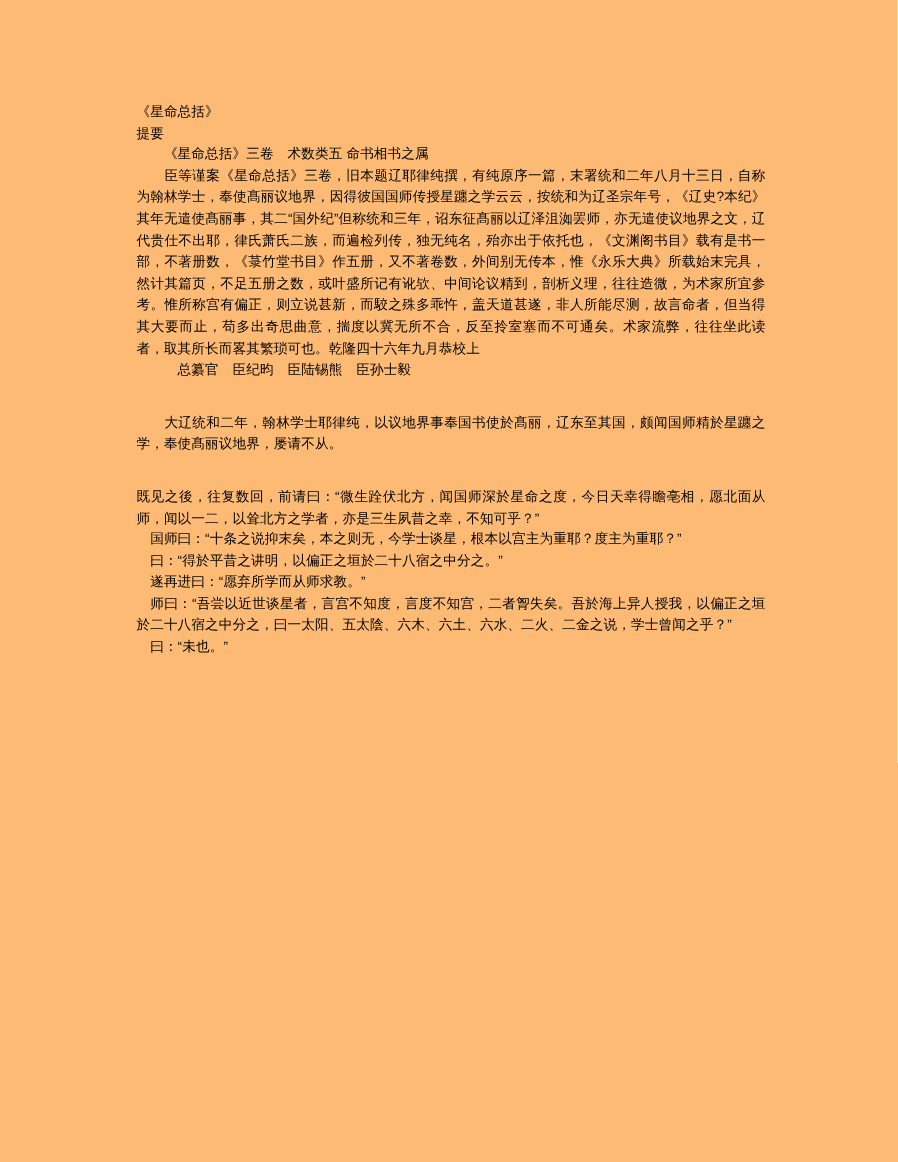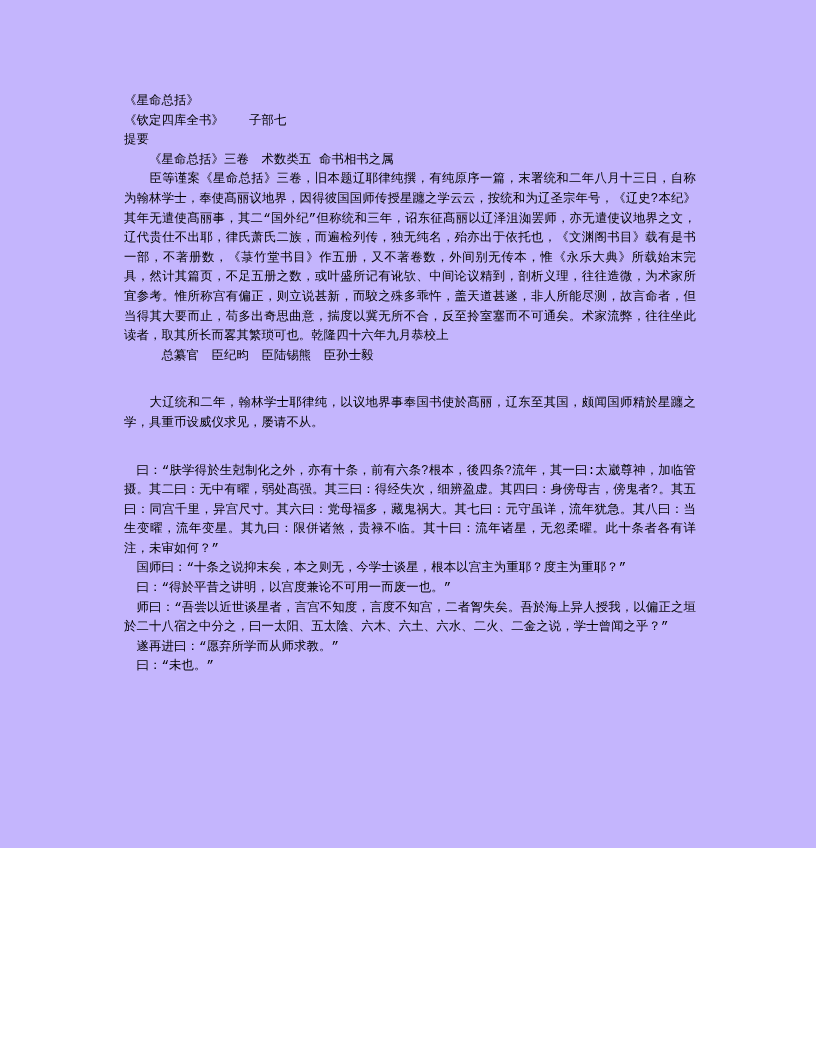--- a/index.html
+++ b/index.html
@@ -3,24 +3,24 @@
 <meta charset="utf-8">
 <style>
   html, body {
     margin: 0;
     padding: 0;
     background: #ffffff;
   }
   .page {
     position: relative;
     width: 816px;
-    height: 848px;
-    background: #c4b5fd;
+    height: 1056px;
+    background: #fdba74;
     overflow: hidden;
-    font-family: Liberation Mono, monospace;
+    font-family: Liberation Sans, sans-serif;
     color: #000000;
   }
   .content {
     position: absolute;
     left: 124px;
     top: 92px;
     width: 572px;
   }
   .line {
     font-size: 12.4px;
@@ -33,34 +33,33 @@
   }
   .gap-para  { height: 28px; }
 </style>
 </head>
 <body>
 
 <div class="page">
   <div class="content">
 
     <p class="line">《星命总括》</p>
-    <p class="line">《钦定四库全书》　　子部七</p>
     <p class="line">提要</p>
     <p class="line">　　《星命总括》三卷　术数类五 命书相书之属</p>
 
     <p class="line">　　臣等谨案《星命总括》三卷，旧本题辽耶律纯撰，有纯原序一篇，末署统和二年八月十三日，自称为翰林学士，奉使髙丽议地界，因得彼国国师传授星躔之学云云，按统和为辽圣宗年号，《辽史?本纪》其年无遣使髙丽事，其二“国外纪”但称统和三年，诏东征髙丽以辽泽沮洳罢师，亦无遣使议地界之文，辽代贵仕不出耶，律氏萧氏二族，而遍检列传，独无纯名，殆亦出于依托也，《文渊阁书目》载有是书一部，不著册数，《菉竹堂书目》作五册，又不著卷数，外间别无传本，惟《永乐大典》所载始末完具，然计其篇页，不足五册之数，或叶盛所记有讹欤、中间论议精到，剖析义理，往往造微，为术家所宜参考。惟所称宫有偏正，则立说甚新，而駮之殊多乖忤，盖天道甚遂，非人所能尽测，故言命者，但当得其大要而止，苟多出奇思曲意，揣度以冀无所不合，反至拎室塞而不可通矣。术家流弊，往往坐此读者，取其所长而畧其繁琐可也。乾隆四十六年九月恭校上</p>
     <p class="line">　　　总纂官　臣纪昀　臣陆锡熊　臣孙士毅</p>
 
     <div class="gap-para"></div>
 
-    <p class="line">　　大辽统和二年，翰林学士耶律纯，以议地界事奉国书使於髙丽，辽东至其国，颇闻国师精於星躔之学，具重币设威仪求见，屡请不从。</p>
+    <p class="line">　　大辽统和二年，翰林学士耶律纯，以议地界事奉国书使於髙丽，辽东至其国，颇闻国师精於星躔之学，奉使髙丽议地界，屡请不从。</p>
 
     <div class="gap-para"></div>
 
-    <p class="line">　曰：“肤学得於生尅制化之外，亦有十条，前有六条?根本，後四条?流年，其一曰:太崴尊神，加临管摄。其二曰：无中有曜，弱处髙强。其三曰：得经失次，细辨盈虚。其四曰：身傍母吉，傍鬼者?。其五曰：同宫千里，异宫尺寸。其六曰：党母福多，藏鬼祸大。其七曰：元守虽详，流年犹急。其八曰：当生变曜，流年变星。其九曰：限併诸煞，贵禄不临。其十曰：流年诸星，无忽柔曜。此十条者各有详注，未审如何？”</p>
+    <p class="line">既见之後，往复数回，前请曰：“微生跧伏北方，闻国师深於星命之度，今日天幸得瞻亳相，愿北面从师，闻以一二，以耸北方之学者，亦是三生夙昔之幸，不知可乎？”</p>
     <p class="line">　国师曰：“十条之说抑末矣，本之则无，今学士谈星，根本以宫主为重耶？度主为重耶？”</p>
-    <p class="line">　曰：“得於平昔之讲明，以宫度兼论不可用一而废一也。”</p>
+    <p class="line">　曰：“得於平昔之讲明，以偏正之垣於二十八宿之中分之。”</p>
+    <p class="line">　遂再进曰：“愿弃所学而从师求教。”</p>
     <p class="line">　师曰：“吾尝以近世谈星者，言宫不知度，言度不知宫，二者胷失矣。吾於海上异人授我，以偏正之垣於二十八宿之中分之，曰一太阳、五太陰、六木、六土、六水、二火、二金之说，学士曾闻之乎？”</p>
-    <p class="line">　遂再进曰：“愿弃所学而从师求教。”</p>
     <p class="line">　曰：“未也。”</p>
 
   </div>
 </div>
 
 </body></html>

